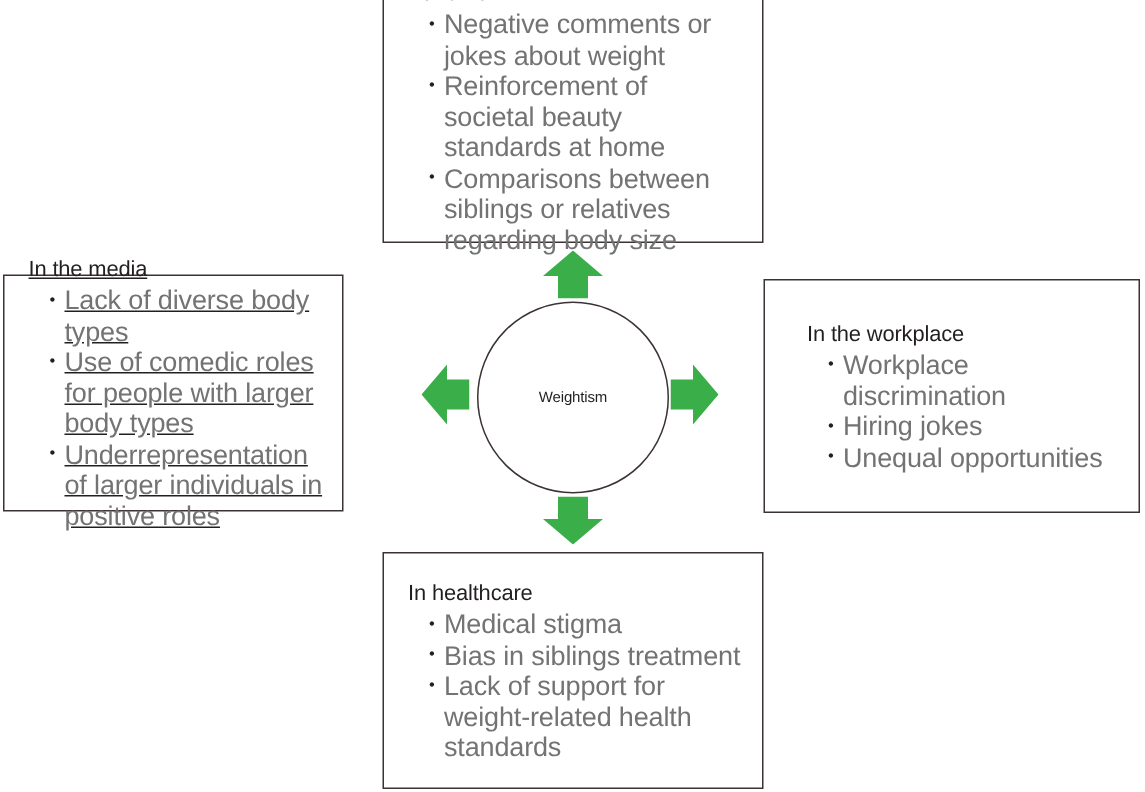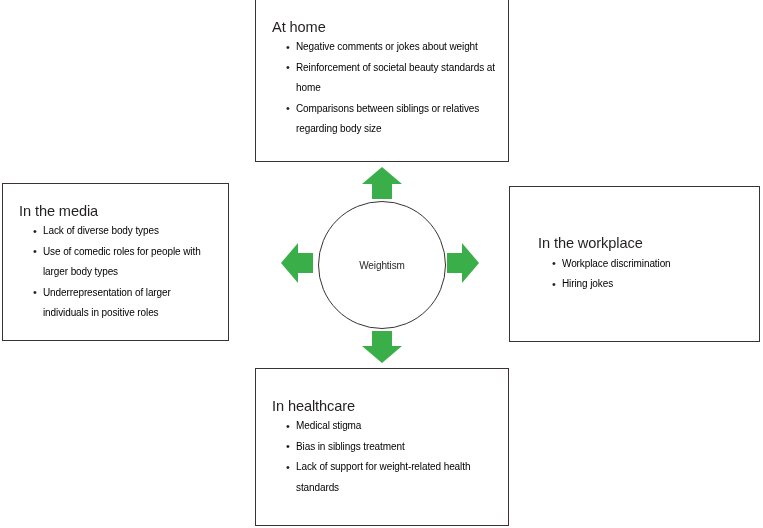--- a/index.html
+++ b/index.html
@@ -35,39 +35,39 @@
     color: #231f20;
     white-space: nowrap;
   }
   ul.bullets {
     list-style: none;
     margin: 0;
     padding: 0 0 0 14px;
   }
   ul.bullets li {
     position: relative;
-    font-size: 10px;
+    font-size: 18px;
     line-height: 20.5px;
     letter-spacing: -0.1px;
     padding-left: 10px;
-    color: #000000;
+    color: #737373;
   }
   ul.bullets li::before {
     content: "\2022";
     position: absolute;
     left: 0;
     top: -0.5px;
     font-size: 11px;
     line-height: 20.5px;
     color: #231f20;
   }
 
   
   #panel-top    { left: 255px; top: -6px;  width: 254px; height: 168px; }
-  #panel-left   { left: 2px;   top: 183px; width: 227px; height: 158px; }
+  #panel-left   { left: 2px;   top: 183px; width: 227px; height: 158px; text-decoration: underline; }
   #panel-right  { left: 509px; top: 186px; width: 251px; height: 156px; padding-left: 12px; }
   #panel-bottom { left: 255px; top: 368px; width: 254px; height: 158px; }
 
   
   #center-circle {
     position: absolute;
     left: 318px;
     top: 201px;
     width: 128px;
     height: 128px;
@@ -121,20 +121,21 @@
       </ul>
     </div>
   </div>
 
   <div class="panel" id="panel-right">
     <div class="panel-inner">
       <div class="panel-title">In the workplace</div>
       <ul class="bullets">
         <li>Workplace discrimination</li>
         <li>Hiring jokes</li>
+        <li>Unequal opportunities</li>
       </ul>
     </div>
   </div>
 
   <div class="panel" id="panel-bottom">
     <div class="panel-inner">
       <div class="panel-title">In healthcare</div>
       <ul class="bullets">
         <li>Medical stigma</li>
         <li>Bias in siblings treatment</li>

